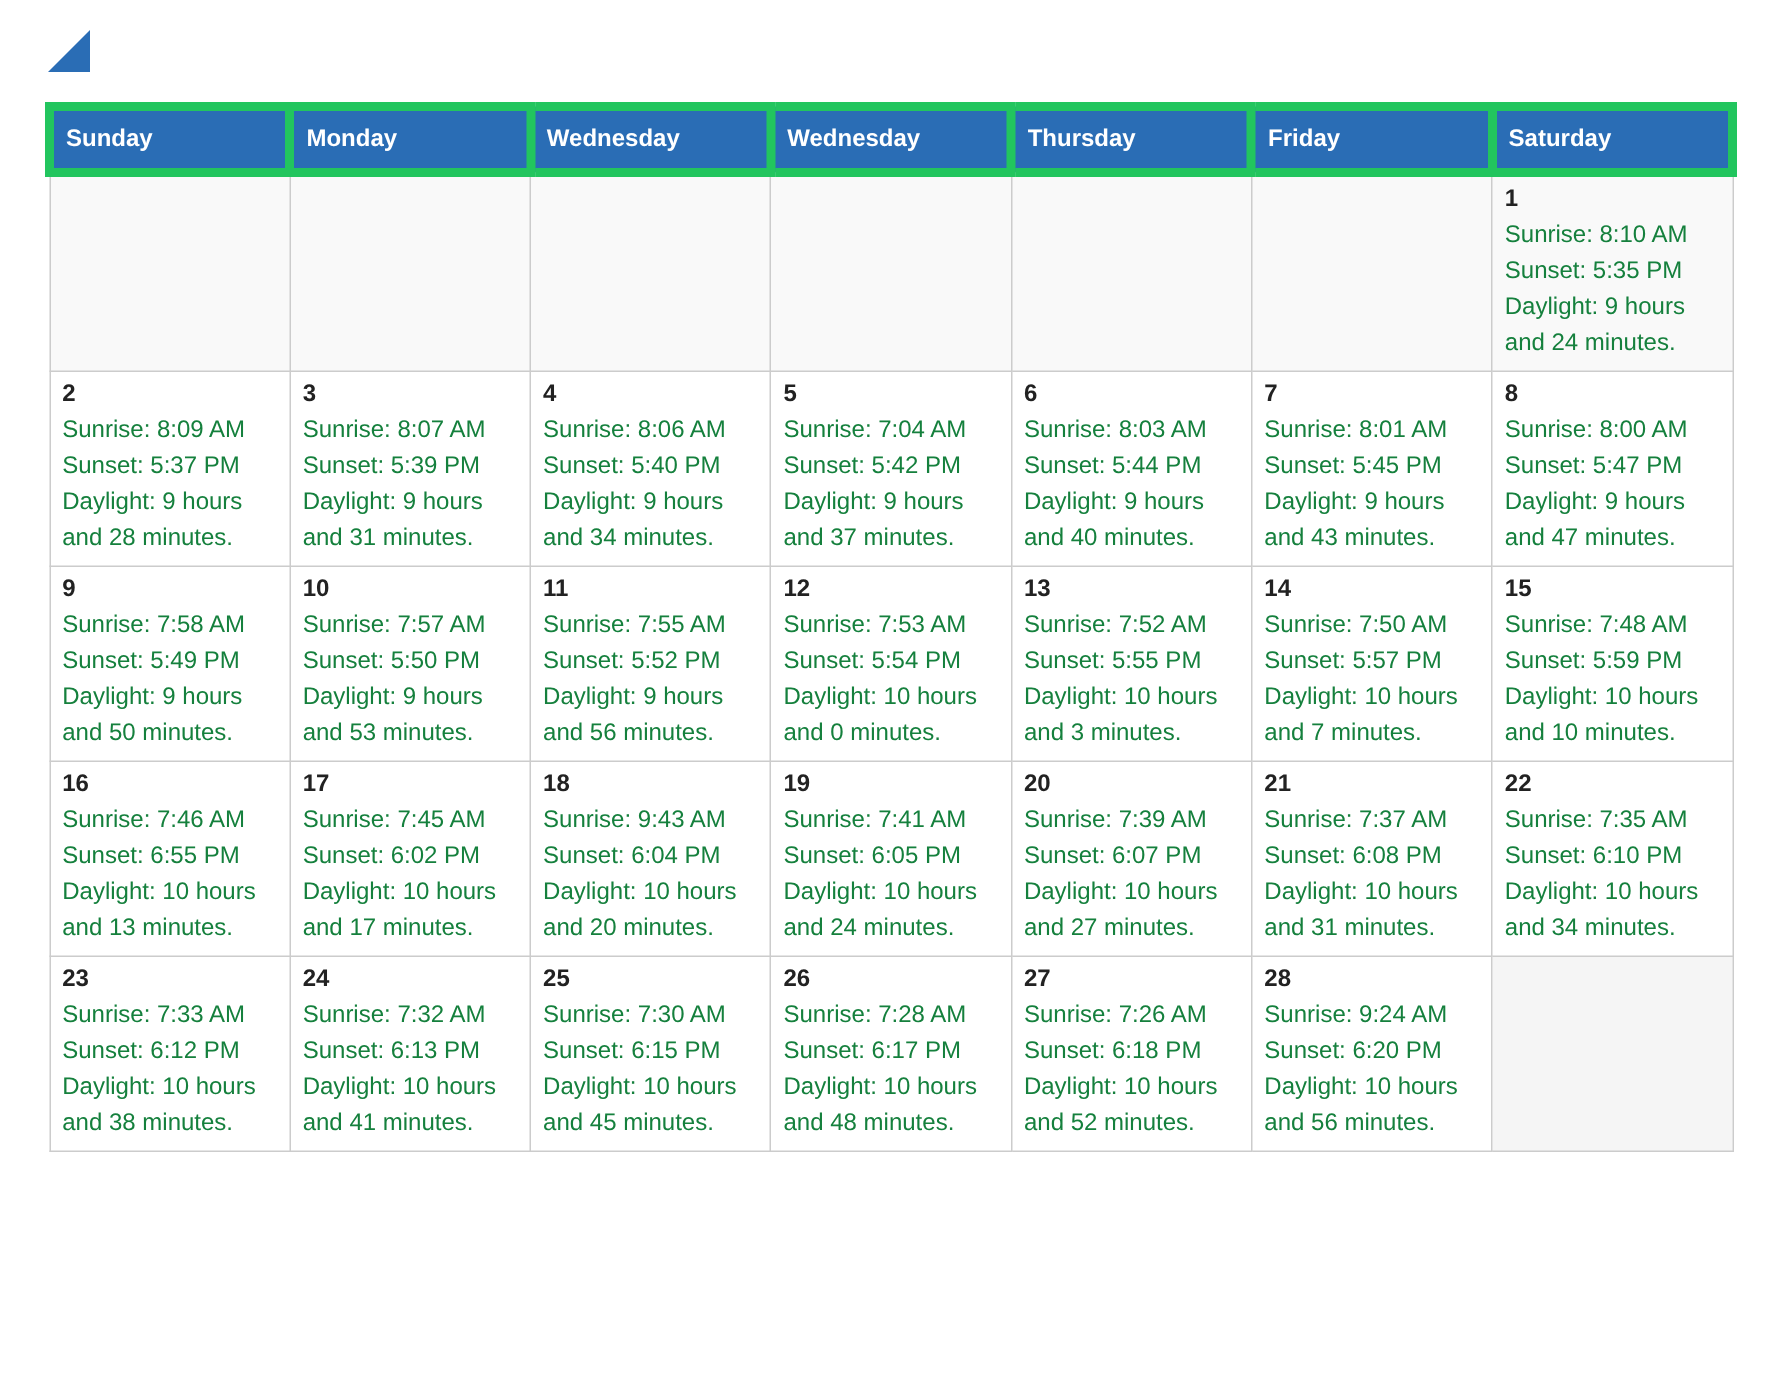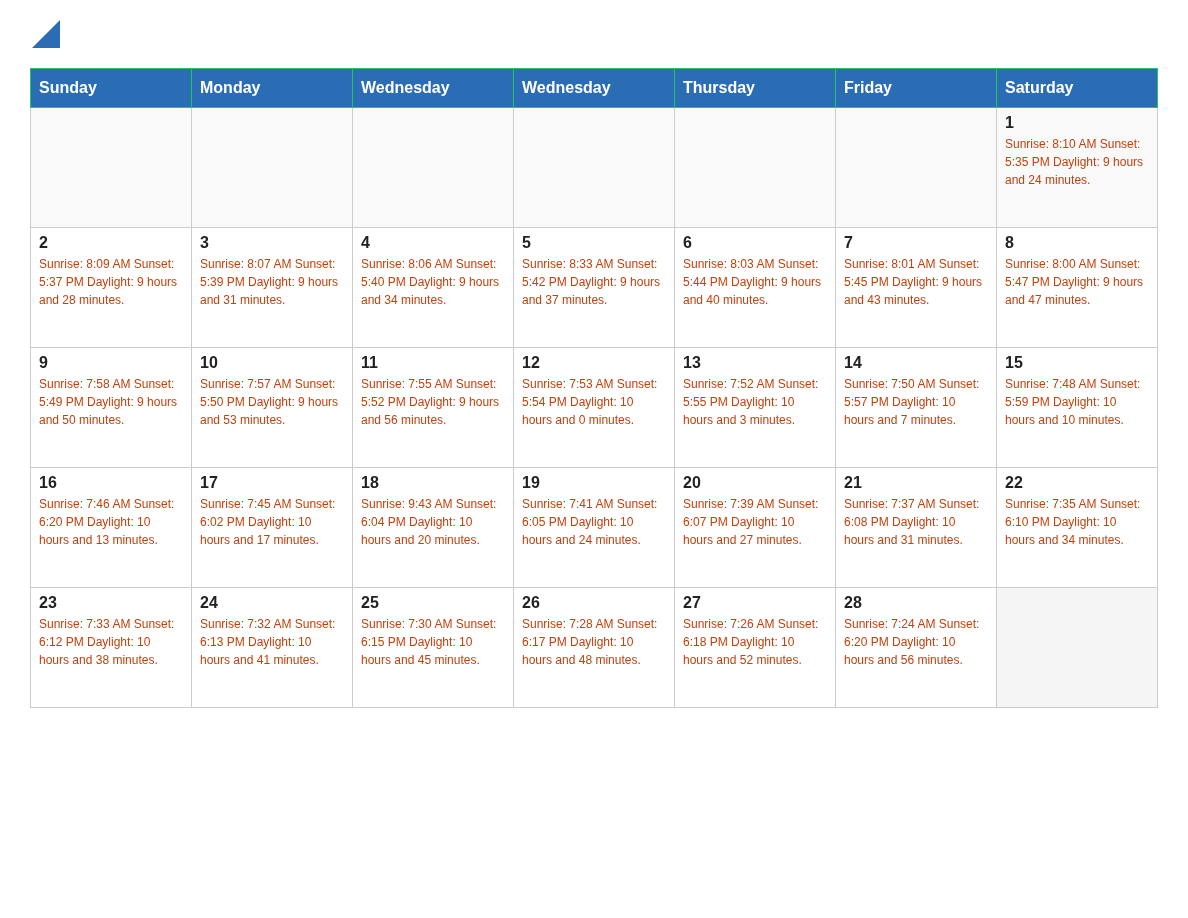--- a/index.html
+++ b/index.html
@@ -48,40 +48,40 @@
       border-collapse: collapse;
       table-layout: fixed;
     }
     thead th {
       background-color: #2a6db5;
       color: #fff;
       font-size: 16px;
       font-weight: bold;
       padding: 10px 8px;
       text-align: left;
-      border: 1px solid #22c55e;
+      border: 6px solid #22c55e;
     }
     tbody td {
       vertical-align: top;
       border: 1px solid #ccc;
       padding: 6px 8px;
       height: 120px;
       font-size: 12.5px;
       color: #333;
     }
     .day-num {
       font-size: 16px;
       font-weight: bold;
       color: #222;
       display: block;
       margin-bottom: 3px;
     }
     .day-info {
-      font-size: 12px;
-      color: #c2410c;
+      font-size: 16px;
+      color: #15803d;
       line-height: 1.5;
     }
     tbody tr:first-child td {
       background: #f9f9f9;
     }
     tbody td.empty {
       background: #f5f5f5;
     }
   </style>
 </head>
@@ -146,21 +146,21 @@
 Daylight: 9 hours and 31 minutes.</div>
         </td>
         <td>
           <span class="day-num">4</span>
           <div class="day-info">Sunrise: 8:06 AM
 Sunset: 5:40 PM
 Daylight: 9 hours and 34 minutes.</div>
         </td>
         <td>
           <span class="day-num">5</span>
-          <div class="day-info">Sunrise: 8:33 AM
+          <div class="day-info">Sunrise: 7:04 AM
 Sunset: 5:42 PM
 Daylight: 9 hours and 37 minutes.</div>
         </td>
         <td>
           <span class="day-num">6</span>
           <div class="day-info">Sunrise: 8:03 AM
 Sunset: 5:44 PM
 Daylight: 9 hours and 40 minutes.</div>
         </td>
         <td>
@@ -217,21 +217,21 @@
           <span class="day-num">15</span>
           <div class="day-info">Sunrise: 7:48 AM
 Sunset: 5:59 PM
 Daylight: 10 hours and 10 minutes.</div>
         </td>
       </tr>
       <tr>
         <td>
           <span class="day-num">16</span>
           <div class="day-info">Sunrise: 7:46 AM
-Sunset: 6:20 PM
+Sunset: 6:55 PM
 Daylight: 10 hours and 13 minutes.</div>
         </td>
         <td>
           <span class="day-num">17</span>
           <div class="day-info">Sunrise: 7:45 AM
 Sunset: 6:02 PM
 Daylight: 10 hours and 17 minutes.</div>
         </td>
         <td>
           <span class="day-num">18</span>
@@ -290,20 +290,20 @@
 Daylight: 10 hours and 48 minutes.</div>
         </td>
         <td>
           <span class="day-num">27</span>
           <div class="day-info">Sunrise: 7:26 AM
 Sunset: 6:18 PM
 Daylight: 10 hours and 52 minutes.</div>
         </td>
         <td>
           <span class="day-num">28</span>
-          <div class="day-info">Sunrise: 7:24 AM
+          <div class="day-info">Sunrise: 9:24 AM
 Sunset: 6:20 PM
 Daylight: 10 hours and 56 minutes.</div>
         </td>
         <td class="empty"></td>
       </tr>
     </tbody>
 </table>
 
 </body></html>

